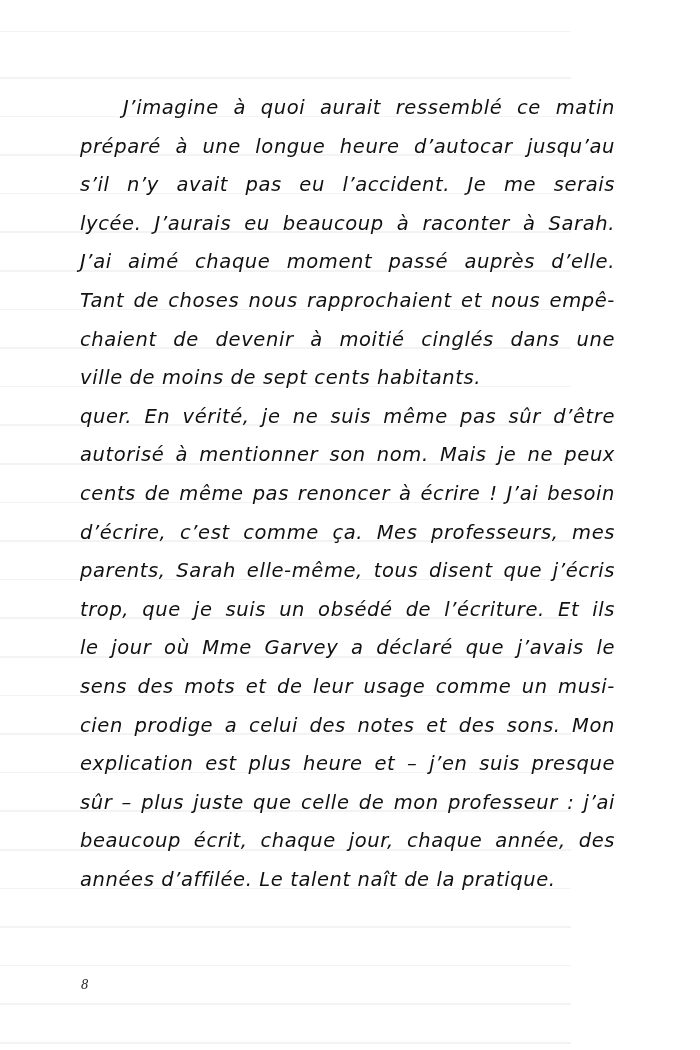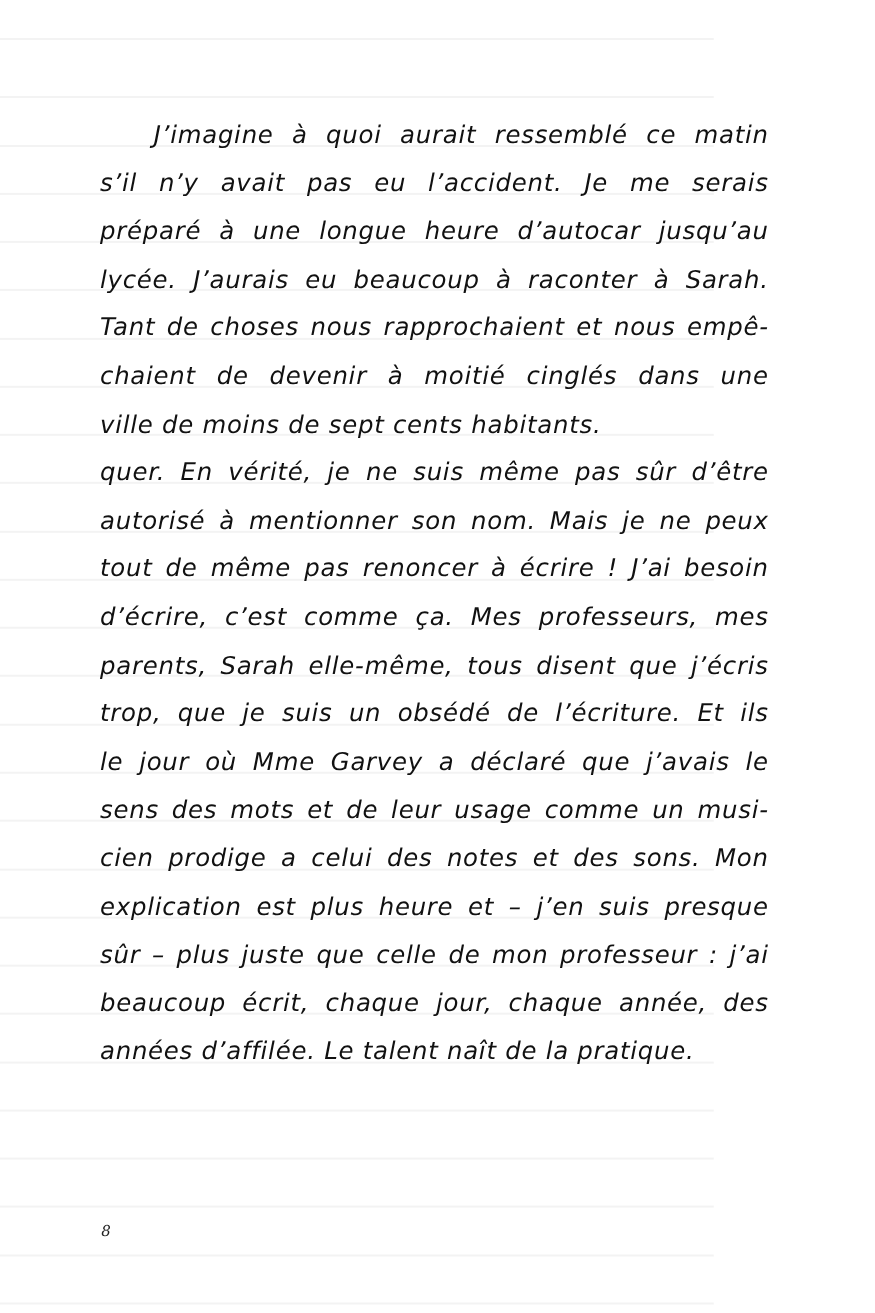--- a/index.html
+++ b/index.html
@@ -61,31 +61,32 @@
       color: #222;
     }
   </style>
 </head>
 <body>
 
 <div class="page">
   <div class="text-block">
     <div>
       <div class="line indent">J’imagine à quoi aurait ressemblé ce matin</div>
+      <div class="line">préparé à une longue heure d’autocar jusqu’au</div>
       <div class="line">s’il n’y avait pas eu l’accident. Je me serais</div>
-      <div class="line">préparé à une longue heure d’autocar jusqu’au</div>
       <div class="line">lycée. J’aurais eu beaucoup à raconter à Sarah.</div>
+      <div class="line">J’ai aimé chaque moment passé auprès d’elle.</div>
       <div class="line">Tant de choses nous rapprochaient et nous empê-</div>
       <div class="line">chaient de devenir à moitié cinglés dans une</div>
       <div class="line last">ville de moins de sept cents habitants.</div>
     </div>
     <div>
       <div class="line">quer. En vérité, je ne suis même pas sûr d’être</div>
       <div class="line">autorisé à mentionner son nom. Mais je ne peux</div>
-      <div class="line">tout de même pas renoncer à écrire ! J’ai besoin</div>
+      <div class="line">cents de même pas renoncer à écrire ! J’ai besoin</div>
       <div class="line">d’écrire, c’est comme ça. Mes professeurs, mes</div>
       <div class="line">parents, Sarah elle-même, tous disent que j’écris</div>
       <div class="line">trop, que je suis un obsédé de l’écriture. Et ils</div>
       <div class="line">le jour où Mme Garvey a déclaré que j’avais le</div>
       <div class="line">sens des mots et de leur usage comme un musi-</div>
       <div class="line">cien prodige a celui des notes et des sons. Mon</div>
       <div class="line">explication est plus heure et – j’en suis presque</div>
       <div class="line">sûr – plus juste que celle de mon professeur : j’ai</div>
       <div class="line">beaucoup écrit, chaque jour, chaque année, des</div>
       <div class="line last">années d’affilée. Le talent naît de la pratique.</div>

